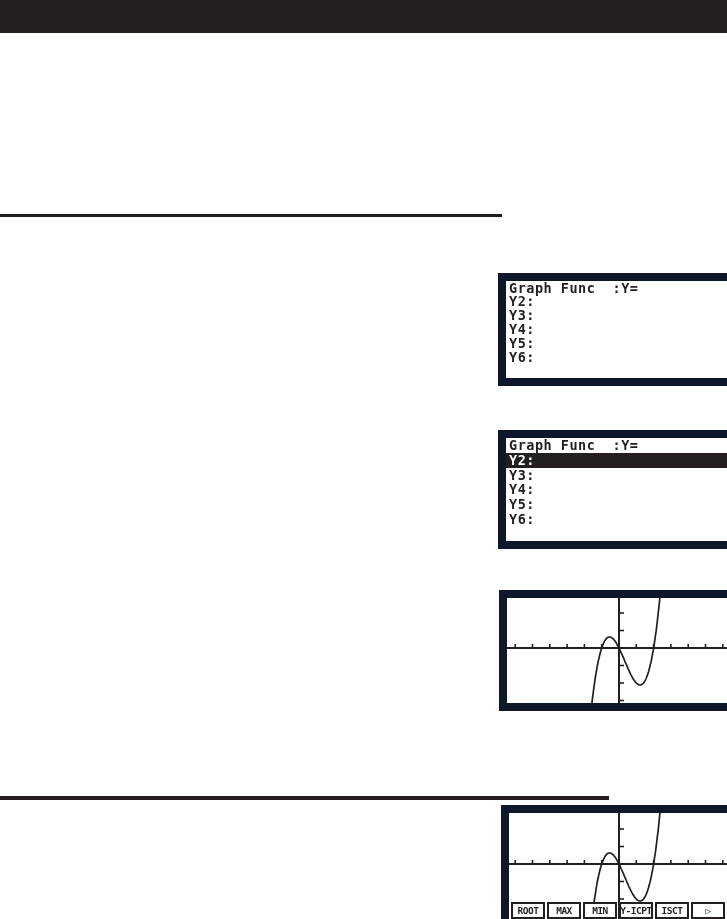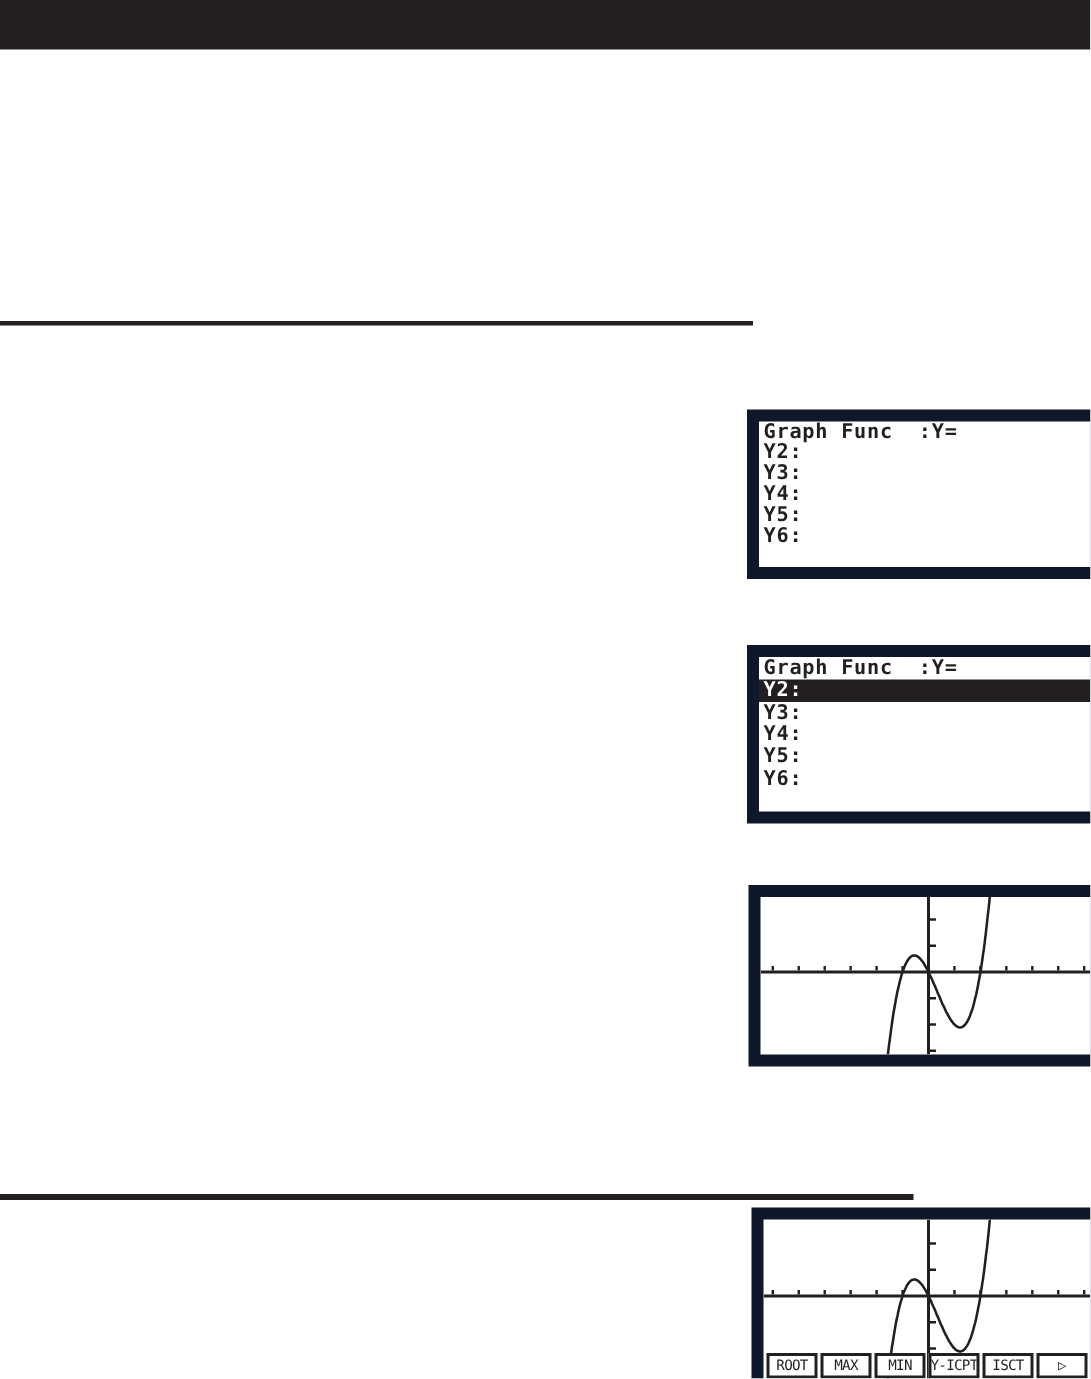--- a/index.html
+++ b/index.html
@@ -39,21 +39,21 @@
   }
   .lcd-plot{position:absolute;left:0;top:0;right:0;bottom:0;}
   .lcd-plot svg{display:block;}
 
   .fkey-row{
     position:absolute;left:2px;right:2px;bottom:2px;height:17px;
     display:flex;gap:2px;
   }
   .fkey{
     flex:1;border:2px solid #231f20;background:#ffffff;box-sizing:border-box;
-    font-weight:normal;font-size:9.5px;letter-spacing:-.5px;color:#231f20;
+    font-weight:bold;font-size:9.5px;letter-spacing:-.5px;color:#231f20;
     display:flex;align-items:center;justify-content:center;overflow:hidden;
     white-space:nowrap;
   }
 </style>
 </head>
 <body>
 
 <div class="page">
   <div class="top-bar"></div>
   <div class="rule rule1"></div>

